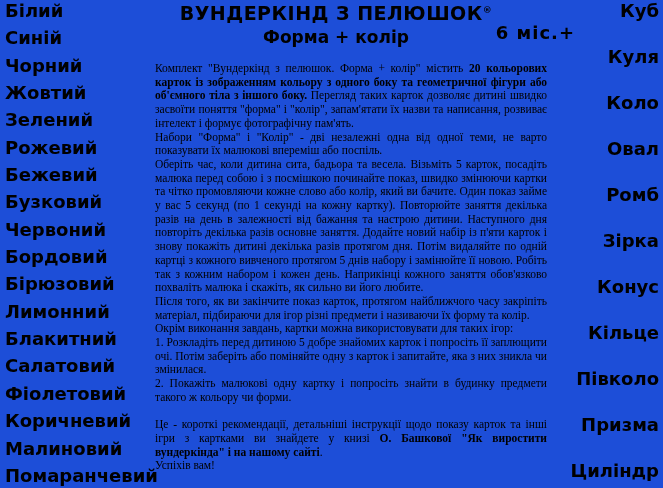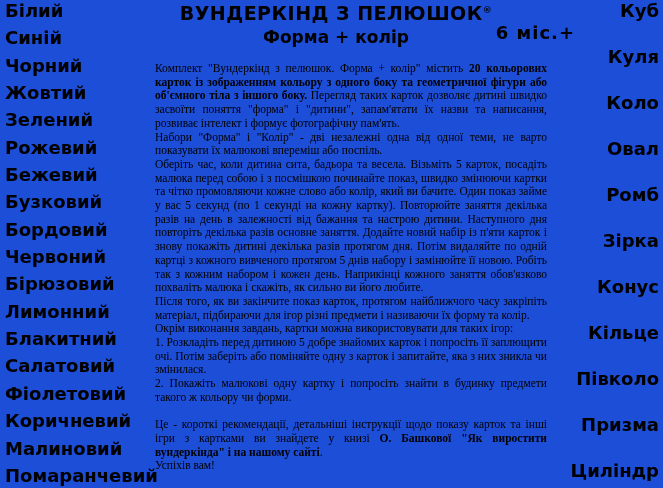--- a/index.html
+++ b/index.html
@@ -56,22 +56,22 @@
 
   <div class="side-col col-left">
       <div>Білий</div>
       <div>Синій</div>
       <div>Чорний</div>
       <div>Жовтий</div>
       <div>Зелений</div>
       <div>Рожевий</div>
       <div>Бежевий</div>
       <div>Бузковий</div>
+      <div>Червоний</div>
       <div>Бордовий</div>
-      <div>Червоний</div>
       <div>Бірюзовий</div>
       <div>Лимонний</div>
       <div>Блакитний</div>
       <div>Салатовий</div>
       <div>Фіолетовий</div>
       <div>Коричневий</div>
       <div>Малиновий</div>
       <div>Помаранчевий</div>
     </div>
 
@@ -102,21 +102,21 @@
 
   <div class="center">
     <div class="heading">
       <div class="title-row">
         <span>ВУНДЕРКІНД З ПЕЛЮШОК</span><sup>®</sup>
       </div>
       <div class="subtitle">Форма + колір</div>
     </div>
 
     <div class="body-text">
-      <p><span>Комплект "Вундеркінд з пелюшок. Форма + колір" містить </span><b>20 кольорових карток із зображенням кольору з одного боку та геометричної фігури або об'ємного тіла з іншого боку.</b><span> Перегляд таких карток дозволяє дитині швидко засвоїти поняття "форма" і "дитини", запам'ятати їх назви та написання, розвиває інтелект і формує фотографічну пам'ять.</span></p>
+      <p><span>Комплект "Вундеркінд з пелюшок. Форма + колір" містить </span><b>20 кольорових карток із зображенням кольору з одного боку та геометричної фігури або об'ємного тіла з іншого боку.</b><span> Перегляд таких карток дозволяє дитині швидко засвоїти поняття "форма" і "колір", запам'ятати їх назви та написання, розвиває інтелект і формує фотографічну пам'ять.</span></p>
       <p><span>Набори "Форма" і "Колір" - дві незалежні одна від одної теми, не варто показувати їх малюкові впереміш або поспіль.</span></p>
       <p><span>Оберіть час, коли дитина сита, бадьора та весела. Візьміть 5 карток, посадіть малюка перед собою і з посмішкою починайте показ, швидко змінюючи картки та чітко промовляючи кожне слово або колір, який ви бачите. Один показ займе у вас 5 секунд (по 1 секунді на кожну картку). Повторюйте заняття декілька разів на день в залежності від бажання та настрою дитини. Наступного дня повторіть декілька разів основне заняття. Додайте новий набір із п'яти карток і знову покажіть дитині декілька разів протягом дня. Потім видаляйте по одній картці з кожного вивченого протягом 5 днів набору і замінюйте її новою. Робіть так з кожним набором і кожен день. Наприкінці кожного заняття обов'язково похваліть малюка і скажіть, як сильно ви його любите.</span></p>
       <p><span>Після того, як ви закінчите показ карток, протягом найближчого часу закріпіть матеріал, підбираючи для ігор різні предмети і називаючи їх форму та колір.</span></p>
       <p><span>Окрім виконання завдань, картки можна використовувати для таких ігор:</span></p>
       <p><span>1. Розкладіть перед дитиною 5 добре знайомих карток і попросіть її заплющити очі. Потім заберіть або поміняйте одну з карток і запитайте, яка з них зникла чи змінилася.</span></p>
       <p><span>2. Покажіть малюкові одну картку і попросіть знайти в будинку предмети такого ж кольору чи форми.</span></p>
       <p class="gap-before"><span>Це - короткі рекомендації, детальніші інструкції щодо показу карток та інші ігри з картками ви знайдете у книзі </span><b>О. Башкової "Як виростити вундеркінда" і на нашому сайті</b><span>.</span></p>
       <p><span>Успіхів вам!</span></p>
     </div>
   </div>

